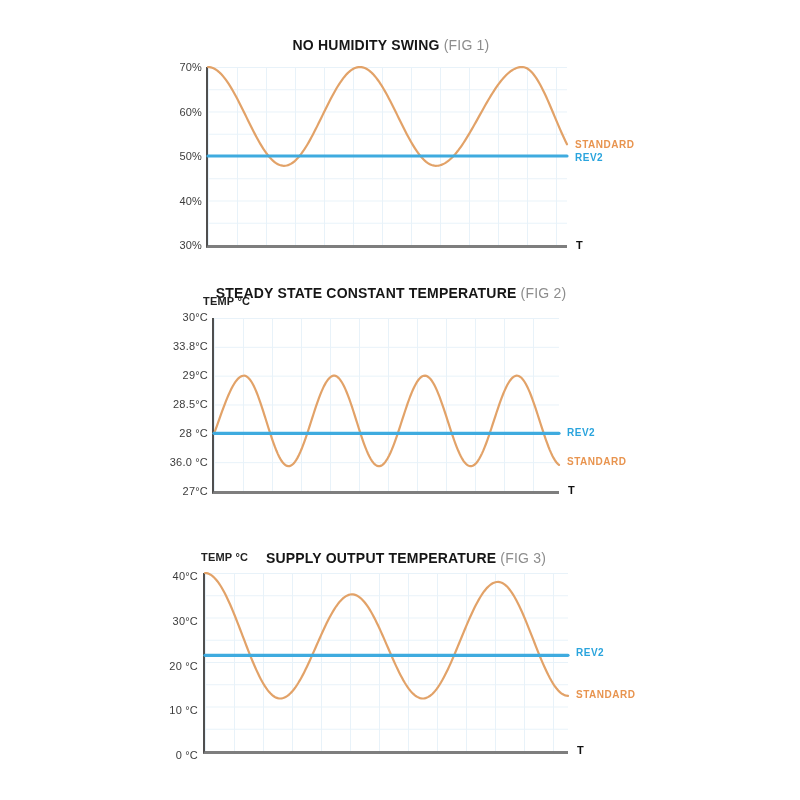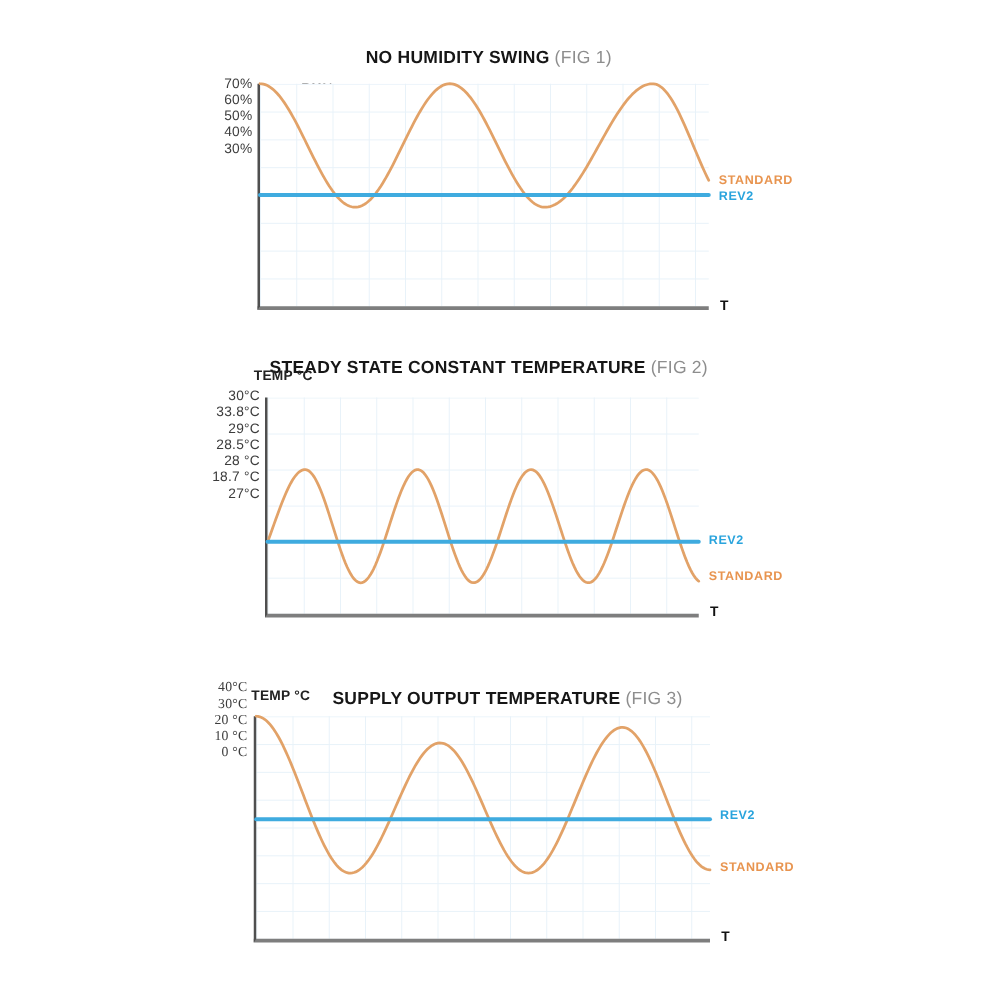--- a/index.html
+++ b/index.html
@@ -9,21 +9,21 @@
   }
   .chart-title{
     position:absolute;left:161px;width:460px;text-align:center;
     font-size:14px;font-weight:800;color:#161616;letter-spacing:.2px;white-space:nowrap;
   }
   .chart-title .fig{font-weight:400;color:#8d8d8d;}
   .ylabel{
     position:absolute;font-size:11px;font-weight:700;color:#222;white-space:nowrap;letter-spacing:.2px;
   }
   .yticks{
-    position:absolute;display:flex;flex-direction:column;
+    position:absolute;display:flex;flex-direction:column;justify-content:space-between;
     align-items:flex-end;
   }
   .yticks span{
     font-size:11px;color:#3c3c3c;height:13px;line-height:13px;white-space:nowrap;letter-spacing:.2px;
   }
   .plot{
     position:absolute;box-sizing:content-box;background-color:#ffffff;
     border-left:2px solid #4f4f4f;border-bottom:3px solid #7e7e7e;
   }
   .plot svg{position:absolute;left:0;top:0;overflow:visible;display:block;}
@@ -74,38 +74,38 @@
 
   <section>
     <h2 class="chart-title" style="top:285px;margin:0;"><span>STEADY STATE CONSTANT TEMPERATURE</span> <span class="fig">(FIG 2)</span></h2>
     <div class="ylabel" style="left:203px;top:295px;">TEMP °C</div>
     <div class="yticks" style="left:140px;width:68px;top:311px;height:187px;">
       <span>30°C</span>
       <span>33.8°C</span>
       <span>29°C</span>
       <span>28.5°C</span>
       <span>28 °C</span>
-      <span>18.7 °C</span>
+      <span>36.0 °C</span>
       <span>27°C</span>
     </div>
     <div class="plot grid-b" style="left:212px;top:318px;width:345px;height:173px;">
       <svg class="plot-svg" width="345" height="173" viewBox="0 0 345 173">
           <path d="M0.00 115.82 L1.33 112.21 L2.65 108.54 L3.98 104.83 L5.31 101.11 L6.63 97.40 L7.96 93.73 L9.29 90.13 L10.62 86.60 L11.94 83.19 L13.27 79.92 L14.60 76.79 L15.92 73.85 L17.25 71.10 L18.58 68.56 L19.90 66.26 L21.23 64.20 L22.56 62.41 L23.88 60.89 L25.21 59.66 L26.54 58.71 L27.87 58.07 L29.19 57.73 L30.52 57.70 L31.85 58.04 L33.17 58.79 L34.50 59.92 L35.83 61.42 L37.15 63.29 L38.48 65.51 L39.81 68.06 L41.13 70.91 L42.46 74.04 L43.79 77.43 L45.12 81.04 L46.44 84.84 L47.77 88.80 L49.10 92.89 L50.42 97.06 L51.75 101.28 L53.08 105.52 L54.40 109.74 L55.73 113.89 L57.06 117.95 L58.38 121.88 L59.71 125.64 L61.04 129.21 L62.37 132.54 L63.69 135.61 L65.02 138.40 L66.35 140.87 L67.67 143.02 L69.00 144.81 L70.33 146.23 L71.65 147.28 L72.98 147.94 L74.31 148.20 L75.63 148.07 L76.96 147.56 L78.29 146.68 L79.62 145.44 L80.94 143.83 L82.27 141.89 L83.60 139.62 L84.92 137.04 L86.25 134.17 L87.58 131.05 L88.90 127.69 L90.23 124.12 L91.56 120.37 L92.88 116.48 L94.21 112.48 L95.54 108.39 L96.87 104.26 L98.19 100.12 L99.52 96.00 L100.85 91.94 L102.17 87.97 L103.50 84.13 L104.83 80.44 L106.15 76.95 L107.48 73.67 L108.81 70.63 L110.13 67.87 L111.46 65.40 L112.79 63.24 L114.12 61.42 L115.44 59.94 L116.77 58.83 L118.10 58.08 L119.42 57.71 L120.75 57.72 L122.08 58.12 L123.40 58.90 L124.73 60.07 L126.06 61.60 L127.38 63.50 L128.71 65.73 L130.04 68.28 L131.37 71.13 L132.69 74.26 L134.02 77.64 L135.35 81.23 L136.67 85.01 L138.00 88.95 L139.33 93.00 L140.65 97.14 L141.98 101.34 L143.31 105.54 L144.63 109.73 L145.96 113.85 L147.29 117.88 L148.62 121.78 L149.94 125.52 L151.27 129.06 L152.60 132.38 L153.92 135.45 L155.25 138.23 L156.58 140.71 L157.90 142.86 L159.23 144.67 L160.56 146.12 L161.88 147.19 L163.21 147.88 L164.54 148.19 L165.87 148.11 L167.19 147.65 L168.52 146.83 L169.85 145.64 L171.17 144.10 L172.50 142.23 L173.83 140.03 L175.15 137.52 L176.48 134.73 L177.81 131.67 L179.13 128.38 L180.46 124.88 L181.79 121.19 L183.12 117.36 L184.44 113.41 L185.77 109.37 L187.10 105.28 L188.42 101.17 L189.75 97.07 L191.08 93.02 L192.40 89.06 L193.73 85.20 L195.06 81.50 L196.38 77.97 L197.71 74.65 L199.04 71.56 L200.37 68.73 L201.69 66.18 L203.02 63.93 L204.35 62.01 L205.67 60.42 L207.00 59.19 L208.33 58.31 L209.65 57.80 L210.98 57.67 L212.31 57.91 L213.63 58.52 L214.96 59.50 L216.29 60.83 L217.62 62.51 L218.94 64.53 L220.27 66.86 L221.60 69.49 L222.92 72.40 L224.25 75.55 L225.58 78.94 L226.90 82.52 L228.23 86.27 L229.56 90.16 L230.88 94.15 L232.21 98.21 L233.54 102.32 L234.87 106.43 L236.19 110.51 L237.52 114.53 L238.85 118.45 L240.17 122.24 L241.50 125.88 L242.83 129.32 L244.15 132.55 L245.48 135.54 L246.81 138.25 L248.13 140.67 L249.46 142.79 L250.79 144.57 L252.12 146.01 L253.44 147.10 L254.77 147.82 L256.10 148.17 L257.42 148.15 L258.75 147.76 L260.08 147.00 L261.40 145.89 L262.73 144.43 L264.06 142.63 L265.38 140.51 L266.71 138.09 L268.04 135.37 L269.37 132.40 L270.69 129.19 L272.02 125.76 L273.35 122.14 L274.67 118.38 L276.00 114.48 L277.33 110.49 L278.65 106.44 L279.98 102.36 L281.31 98.29 L282.63 94.25 L283.96 90.29 L285.29 86.43 L286.62 82.70 L287.94 79.13 L289.27 75.76 L290.60 72.61 L291.92 69.71 L293.25 67.08 L294.58 64.73 L295.90 62.70 L297.23 61.00 L298.56 59.63 L299.88 58.62 L301.21 57.97 L302.54 57.68 L303.87 57.76 L305.19 58.23 L306.52 59.06 L307.85 60.27 L309.17 61.83 L310.50 63.73 L311.83 65.96 L313.15 68.51 L314.48 71.34 L315.81 74.43 L317.13 77.77 L318.46 81.31 L319.79 85.04 L321.12 88.91 L322.44 92.91 L323.77 96.99 L325.10 101.11 L326.42 105.25 L327.75 109.38 L329.08 113.45 L330.40 117.43 L331.73 121.29 L333.06 124.99 L334.38 128.51 L335.71 131.82 L337.04 134.89 L338.37 137.68 L339.69 140.19 L341.02 142.38 L342.35 144.25 L343.67 145.77 L345.00 146.93" fill="none" stroke="#e2a268" stroke-width="2.2" stroke-linecap="round"></path>
           <line x1="0" x2="345" y1="115.33333333333333" y2="115.33333333333333" stroke="#3fabdf" stroke-width="3.2" stroke-linecap="round"></line>
         </svg>
     </div>
     <div class="legend" style="left: 567px; top: 427px; color: rgb(42, 164, 221);">REV2</div>
     <div class="legend" style="left: 567px; top: 456px; color: rgb(232, 148, 79);">STANDARD</div>
     <div class="xlabel" style="left:568px;top:484px;">T</div>
   </section>
 
   <section>
     <h2 class="chart-title" style="top:535px;margin:15px;"><span>SUPPLY OUTPUT TEMPERATURE</span> <span class="fig">(FIG 3)</span></h2>
     <div class="ylabel" style="left:201px;top:551px;">TEMP °C</div>
-    <div class="yticks" style="left:140px;width:58px;top:544px;height:192px;font-family:Liberation Serif, serif;">
+    <div class="yticks" style="left:140px;width:58px;top:570px;height:192px;">
       <span>40°C</span>
       <span>30°C</span>
       <span>20 °C</span>
       <span>10 °C</span>
       <span>0 °C</span>
     </div>
     <div class="plot grid-a" style="left:203px;top:573px;width:363px;height:178px;">
       <svg class="plot-svg" width="363" height="178" viewBox="0 0 363 178">
           <path d="M0.00 0.00 L1.40 0.11 L2.79 0.43 L4.19 0.96 L5.58 1.70 L6.98 2.65 L8.38 3.81 L9.77 5.17 L11.17 6.72 L12.57 8.46 L13.96 10.39 L15.36 12.50 L16.75 14.77 L18.15 17.22 L19.55 19.81 L20.94 22.55 L22.34 25.43 L23.73 28.44 L25.13 31.56 L26.53 34.79 L27.92 38.12 L29.32 41.53 L30.72 45.01 L32.11 48.55 L33.51 52.14 L34.90 55.76 L36.30 59.41 L37.70 63.07 L39.09 66.73 L40.49 70.38 L41.88 74.00 L43.28 77.58 L44.68 81.11 L46.07 84.58 L47.47 87.98 L48.87 91.29 L50.26 94.50 L51.66 97.60 L53.05 100.58 L54.45 103.44 L55.85 106.16 L57.24 108.73 L58.64 111.14 L60.03 113.39 L61.43 115.46 L62.83 117.36 L64.22 119.07 L65.62 120.58 L67.02 121.90 L68.41 123.02 L69.81 123.94 L71.20 124.64 L72.60 125.14 L74.00 125.42 L75.39 125.49 L76.79 125.36 L78.18 125.03 L79.58 124.51 L80.98 123.81 L82.37 122.91 L83.77 121.83 L85.17 120.57 L86.56 119.14 L87.96 117.53 L89.35 115.76 L90.75 113.84 L92.15 111.76 L93.54 109.54 L94.94 107.18 L96.33 104.70 L97.73 102.11 L99.13 99.40 L100.52 96.60 L101.92 93.72 L103.32 90.75 L104.71 87.73 L106.11 84.65 L107.50 81.53 L108.90 78.37 L110.30 75.20 L111.69 72.03 L113.09 68.86 L114.48 65.70 L115.88 62.58 L117.28 59.49 L118.67 56.46 L120.07 53.49 L121.47 50.59 L122.86 47.78 L124.26 45.06 L125.65 42.45 L127.05 39.96 L128.45 37.59 L129.84 35.35 L131.24 33.26 L132.63 31.31 L134.03 29.52 L135.43 27.90 L136.82 26.44 L138.22 25.16 L139.62 24.06 L141.01 23.14 L142.41 22.41 L143.80 21.87 L145.20 21.52 L146.60 21.37 L147.99 21.41 L149.39 21.65 L150.78 22.09 L152.18 22.72 L153.58 23.55 L154.97 24.57 L156.37 25.78 L157.77 27.17 L159.16 28.74 L160.56 30.48 L161.95 32.39 L163.35 34.45 L164.75 36.67 L166.14 39.02 L167.54 41.51 L168.93 44.11 L170.33 46.84 L171.73 49.66 L173.12 52.57 L174.52 55.57 L175.92 58.63 L177.31 61.75 L178.71 64.91 L180.10 68.11 L181.50 71.33 L182.90 74.55 L184.29 77.78 L185.69 80.98 L187.08 84.16 L188.48 87.29 L189.88 90.37 L191.27 93.39 L192.67 96.33 L194.07 99.18 L195.46 101.93 L196.86 104.57 L198.25 107.10 L199.65 109.49 L201.05 111.75 L202.44 113.86 L203.84 115.81 L205.23 117.60 L206.63 119.22 L208.03 120.67 L209.42 121.93 L210.82 123.01 L212.22 123.90 L213.61 124.59 L215.01 125.09 L216.40 125.39 L217.80 125.49 L219.20 125.39 L220.59 125.09 L221.99 124.60 L223.38 123.91 L224.78 123.02 L226.18 121.95 L227.57 120.69 L228.97 119.25 L230.37 117.63 L231.76 115.84 L233.16 113.88 L234.55 111.76 L235.95 109.50 L237.35 107.08 L238.74 104.54 L240.14 101.86 L241.53 99.07 L242.93 96.17 L244.33 93.16 L245.72 90.08 L247.12 86.91 L248.52 83.67 L249.91 80.38 L251.31 77.05 L252.70 73.68 L254.10 70.29 L255.50 66.89 L256.89 63.49 L258.29 60.10 L259.68 56.74 L261.08 53.41 L262.48 50.13 L263.87 46.91 L265.27 43.75 L266.67 40.68 L268.06 37.69 L269.46 34.81 L270.85 32.04 L272.25 29.39 L273.65 26.86 L275.04 24.47 L276.44 22.23 L277.83 20.15 L279.23 18.22 L280.63 16.46 L282.02 14.87 L283.42 13.46 L284.82 12.23 L286.21 11.19 L287.61 10.34 L289.00 9.69 L290.40 9.23 L291.80 8.97 L293.19 8.90 L294.59 9.06 L295.98 9.43 L297.38 10.03 L298.78 10.84 L300.17 11.87 L301.57 13.11 L302.97 14.56 L304.36 16.21 L305.76 18.05 L307.15 20.08 L308.55 22.29 L309.95 24.67 L311.34 27.22 L312.74 29.91 L314.13 32.74 L315.53 35.71 L316.93 38.79 L318.32 41.98 L319.72 45.26 L321.12 48.63 L322.51 52.06 L323.91 55.54 L325.30 59.07 L326.70 62.62 L328.10 66.18 L329.49 69.74 L330.89 73.29 L332.28 76.81 L333.68 80.29 L335.08 83.71 L336.47 87.05 L337.87 90.32 L339.27 93.49 L340.66 96.55 L342.06 99.50 L343.45 102.31 L344.85 104.97 L346.25 107.49 L347.64 109.84 L349.04 112.02 L350.43 114.01 L351.83 115.82 L353.23 117.44 L354.62 118.85 L356.02 120.05 L357.42 121.04 L358.81 121.82 L360.21 122.37 L361.60 122.71 L363.00 122.82" fill="none" stroke="#e2a268" stroke-width="2.2" stroke-linecap="round"></path>
           <line x1="0" x2="363" y1="82.325" y2="82.325" stroke="#3fabdf" stroke-width="3.2" stroke-linecap="round"></line>

